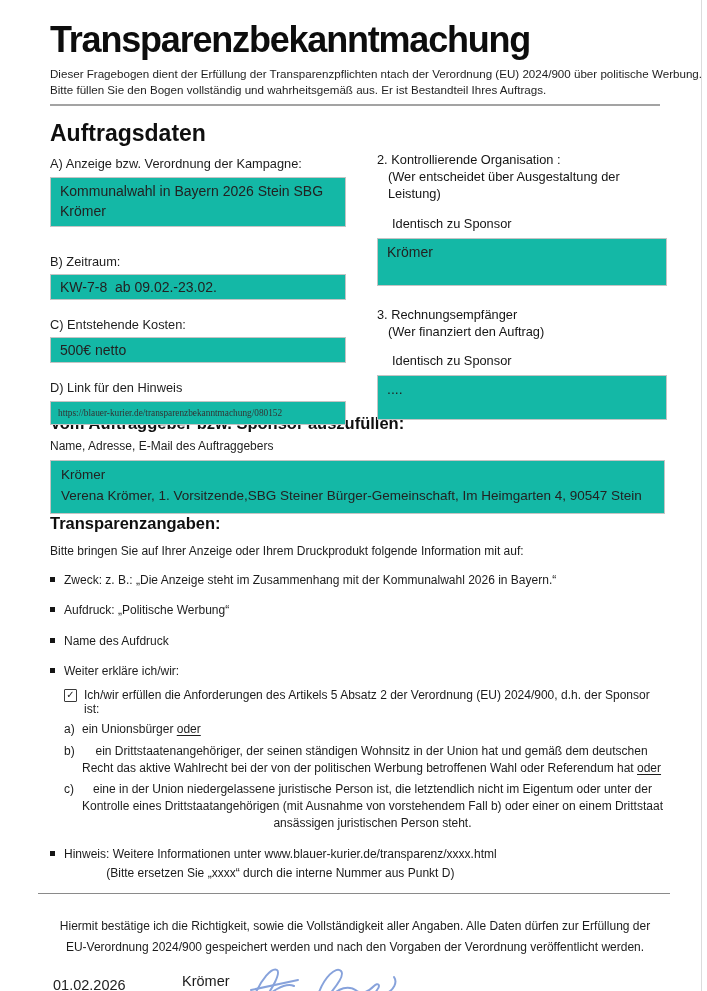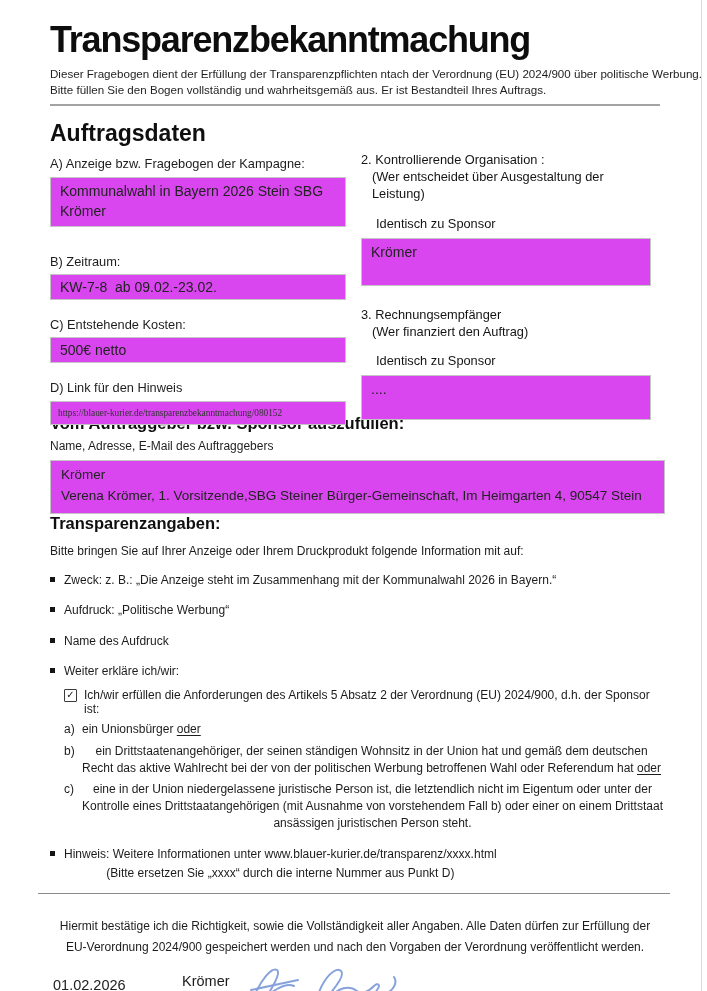--- a/index.html
+++ b/index.html
@@ -19,24 +19,24 @@
   }
   .intro{margin-top:5px;}
   .intro .iln{font-size:11.6px;line-height:15.6px;white-space:nowrap;color:#1e1e1e;}
   .rule{border:none;margin:0;}
   .rule-top{margin-top:7px;border-top:2px solid #a3a3a3;width:610px;}
   .rule-bottom{margin-top:12px;margin-left:-12px;border-top:1.5px solid #8a8a8a;width:632px;}
   h2.h-big{margin:14px 0 0 0;font-size:23px;font-weight:700;color:#0f0f0f;}
   h2.h-med{margin:0;font-size:16.5px;font-weight:700;color:#0f0f0f;}
   .cols{position:relative;margin-top:9px;height:258px;}
   .col-left{position:absolute;left:0;top:0;width:296px;}
-  .col-right{position:absolute;left:311px;top:-4px;width:290px;}
+  .col-right{position:absolute;left:327px;top:-4px;width:290px;}
   .label{font-size:12.8px;color:#1d1d1d;}
   .box{
-    border:1px solid #c4c4c4;background:#d946ef;box-sizing:border-box;
+    border:1px solid #c4c4c4;background:#14b8a6;box-sizing:border-box;
     font-size:14px;color:#222;
   }
   .box .val{white-space:pre-wrap;}
   .box-a{margin-top:6px;width:296px;min-height:47px;padding:4px 9px;line-height:1.4;}
   .lbl-b{margin-top:27px;}
   .lbl-c{margin-top:17px;}
   .lbl-d{margin-top:17px;}
   .box-line{margin-top:5px;width:296px;padding:2px 9px;line-height:1.45;}
   .box-d{margin-top:6px;width:296px;padding:5px 7px;font-size:9.3px;color:#333;line-height:1.3;font-family:Liberation Serif, serif;}
   .rtitle{font-size:12.8px;color:#141414;}
@@ -87,21 +87,21 @@
     <div class="iln">Dieser Fragebogen dient der Erfüllung der Transparenzpflichten ntach der Verordnung (EU) 2024/900 über politische Werbung.</div>
     <div class="iln">Bitte füllen Sie den Bogen vollständig und wahrheitsgemäß aus. Er ist Bestandteil Ihres Auftrags.</div>
   </div>
 
   <hr class="rule rule-top">
 
   <h2 class="h-big">Auftragsdaten</h2>
 
   <div class="cols">
     <div class="col-left">
-      <div class="label">A) Anzeige bzw. Fragebogen der Kampagne:</div>
+      <div class="label">A) Anzeige bzw. Verordnung der Kampagne:</div>
       <div class="box box-a">
         <span class="val">Kommunalwahl in Bayern 2026 Stein SBG Krömer</span>
       </div>
 
       <div class="label lbl-b">B) Zeitraum:</div>
       <div class="box box-line">
         <span class="val">KW-7-8  ab 09.02.-23.02.</span>
       </div>
 
       <div class="label lbl-c">C) Entstehende Kosten:</div>

